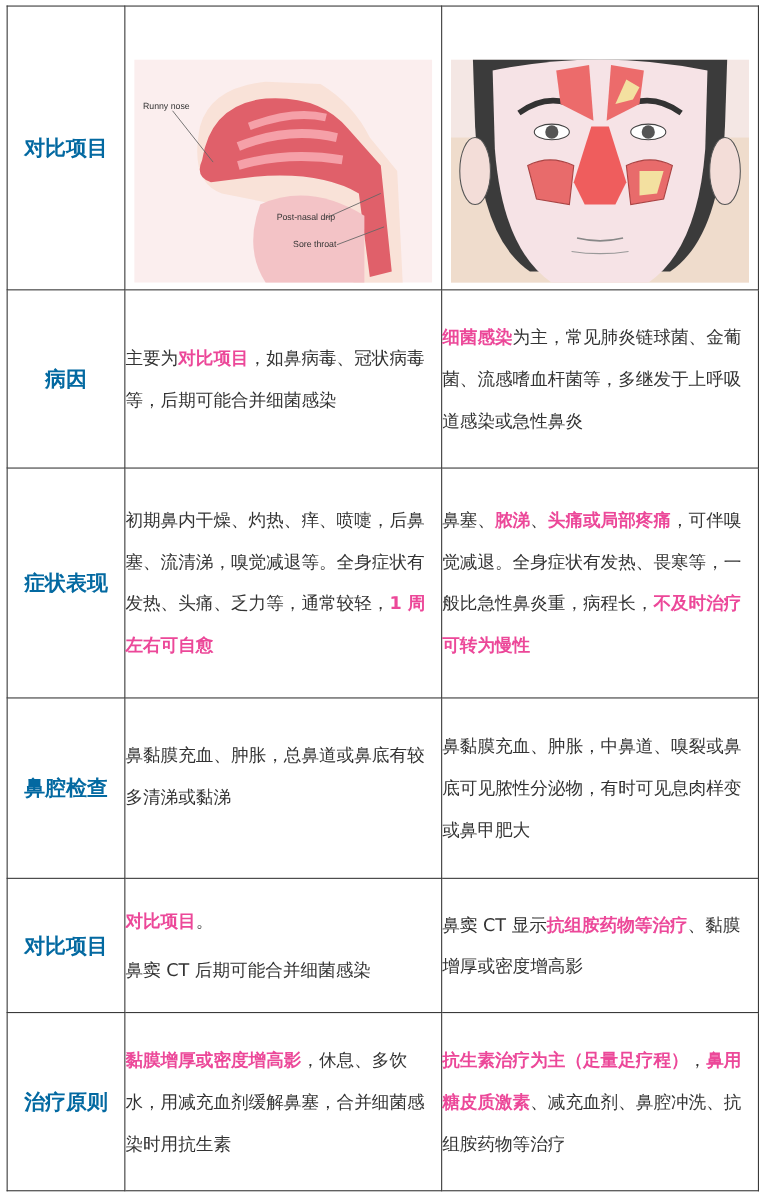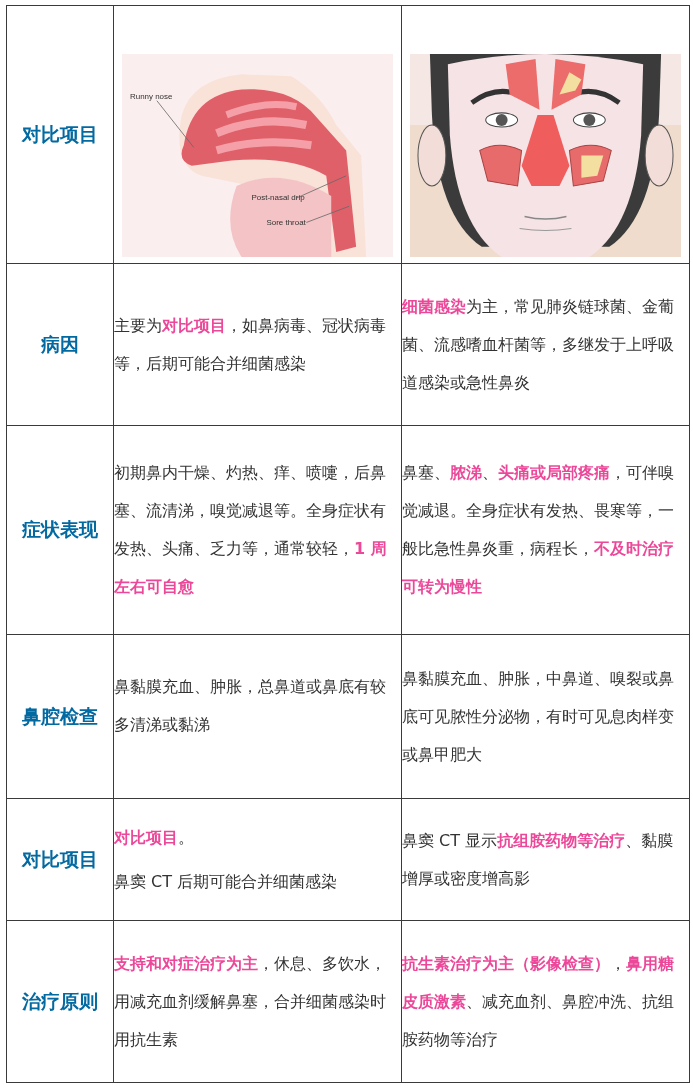--- a/index.html
+++ b/index.html
@@ -102,17 +102,17 @@
     <td class="body-cell" style="line-height:30px;">
           <div><span class="hl">对比项目</span><span>。</span></div>
           <span class="gap-line"></span>
           <div>鼻窦 CT 后期可能合并细菌感染</div>
         </td>
     <td class="body-cell"><span>鼻窦 CT 显示</span><span class="hl">抗组胺药物等治疗</span><span>、黏膜增厚或密度增高影</span></td>
   </tr>
 
   <tr style="height:162px;">
     <td class="label"><span>治疗原则</span></td>
-    <td class="body-cell"><span class="hl">支持和对症治疗为主</span><span>，休息、多饮水，用减充血剂缓解鼻塞，合并细菌感染时用抗生素</span></td>
-    <td class="body-cell"><span class="hl">抗生素治疗为主（影像检查）</span><span>，</span><span class="hl">鼻用糖皮质激素</span><span>、减充血剂、鼻腔冲洗、抗组胺药物等治疗</span></td>
+    <td class="body-cell"><span class="hl">黏膜增厚或密度增高影</span><span>，休息、多饮水，用减充血剂缓解鼻塞，合并细菌感染时用抗生素</span></td>
+    <td class="body-cell"><span class="hl">抗生素治疗为主（足量足疗程）</span><span>，</span><span class="hl">鼻用糖皮质激素</span><span>、减充血剂、鼻腔冲洗、抗组胺药物等治疗</span></td>
   </tr>
 </tbody>
   </table>
 
 </body></html>

